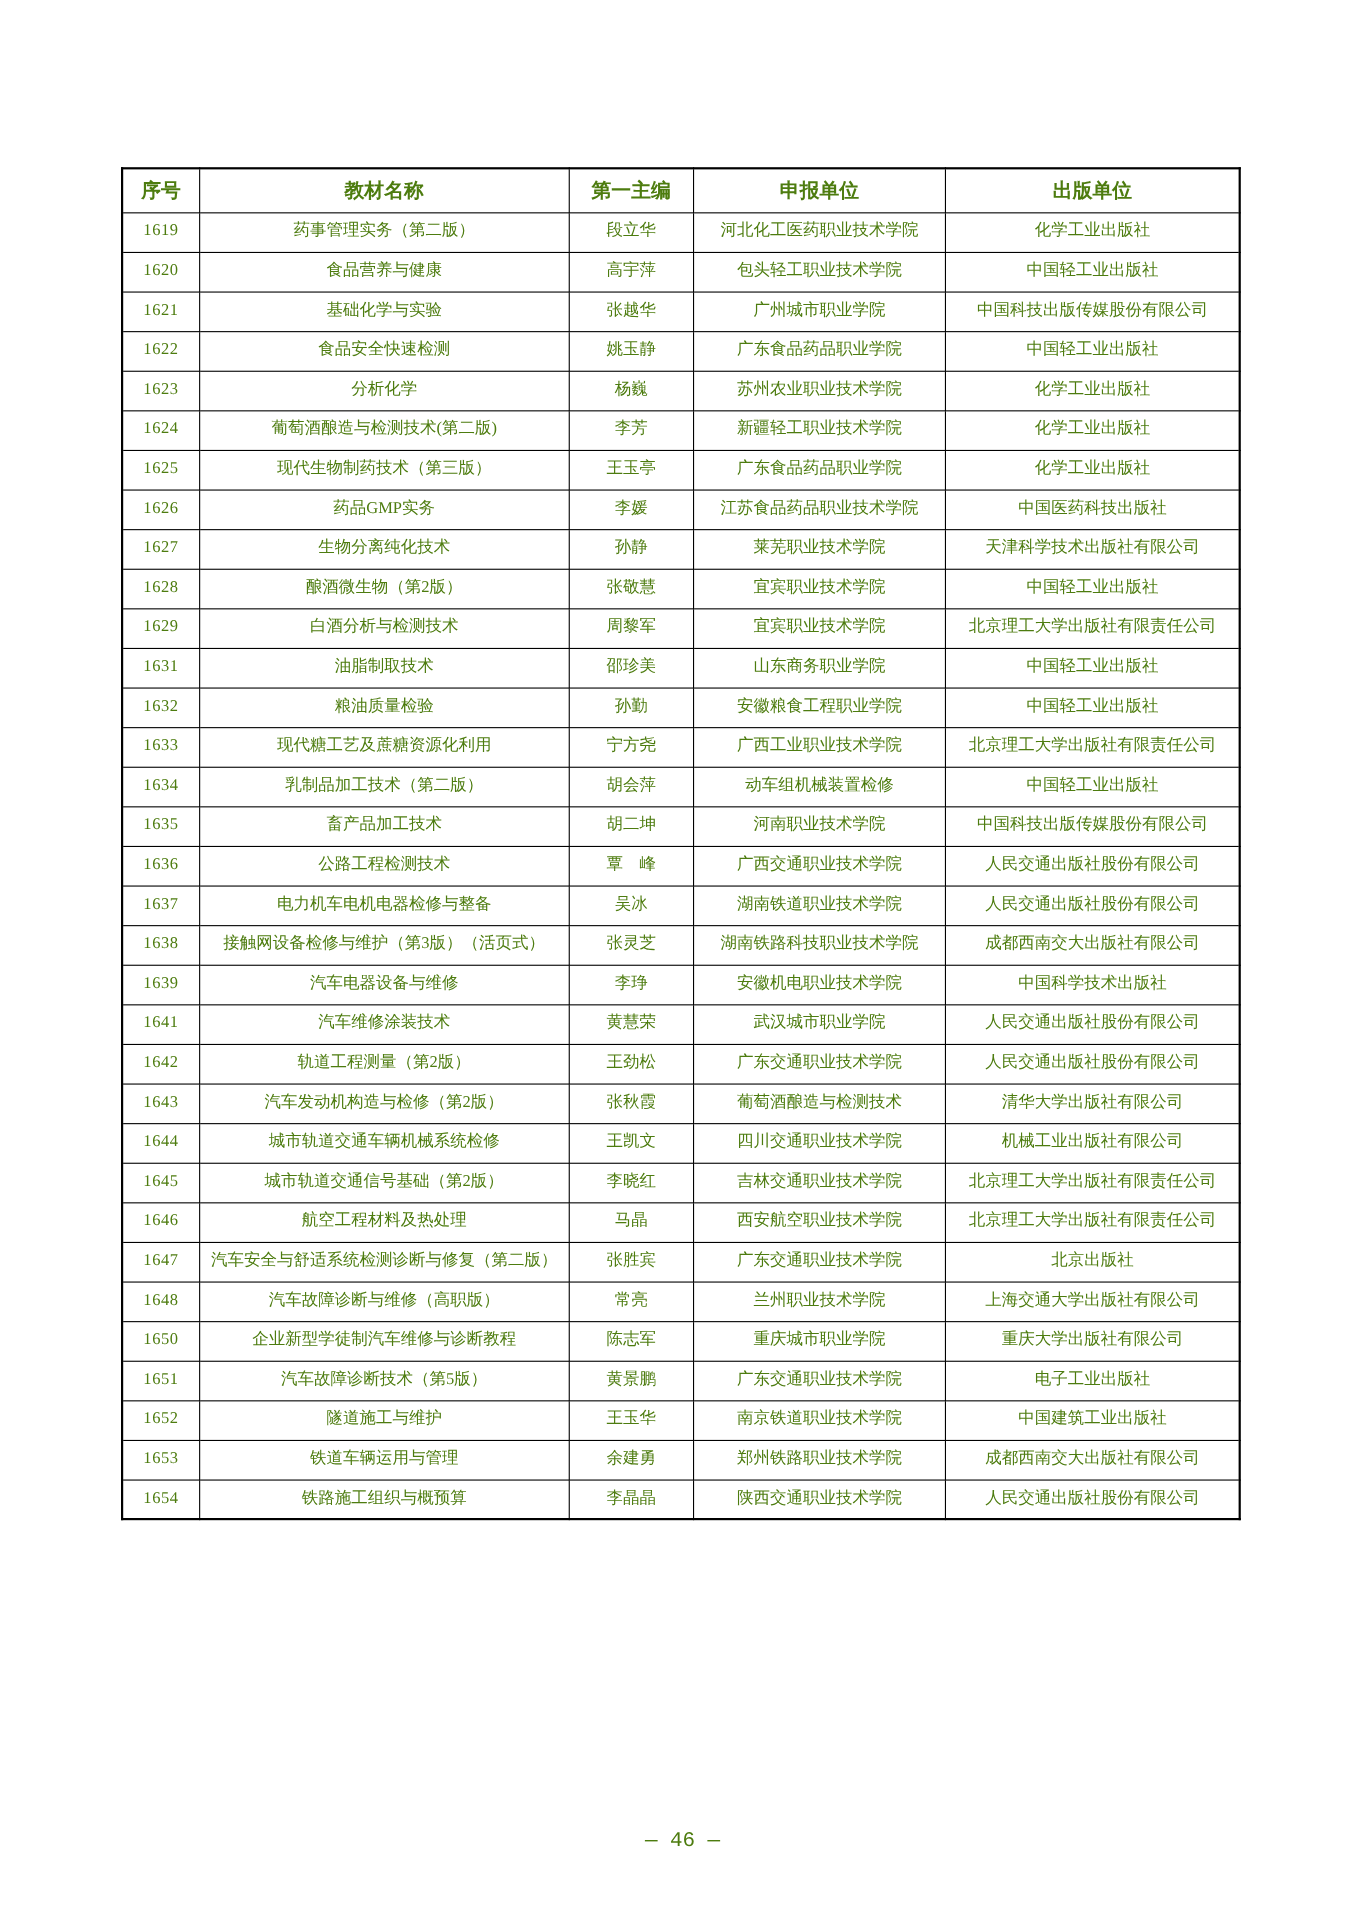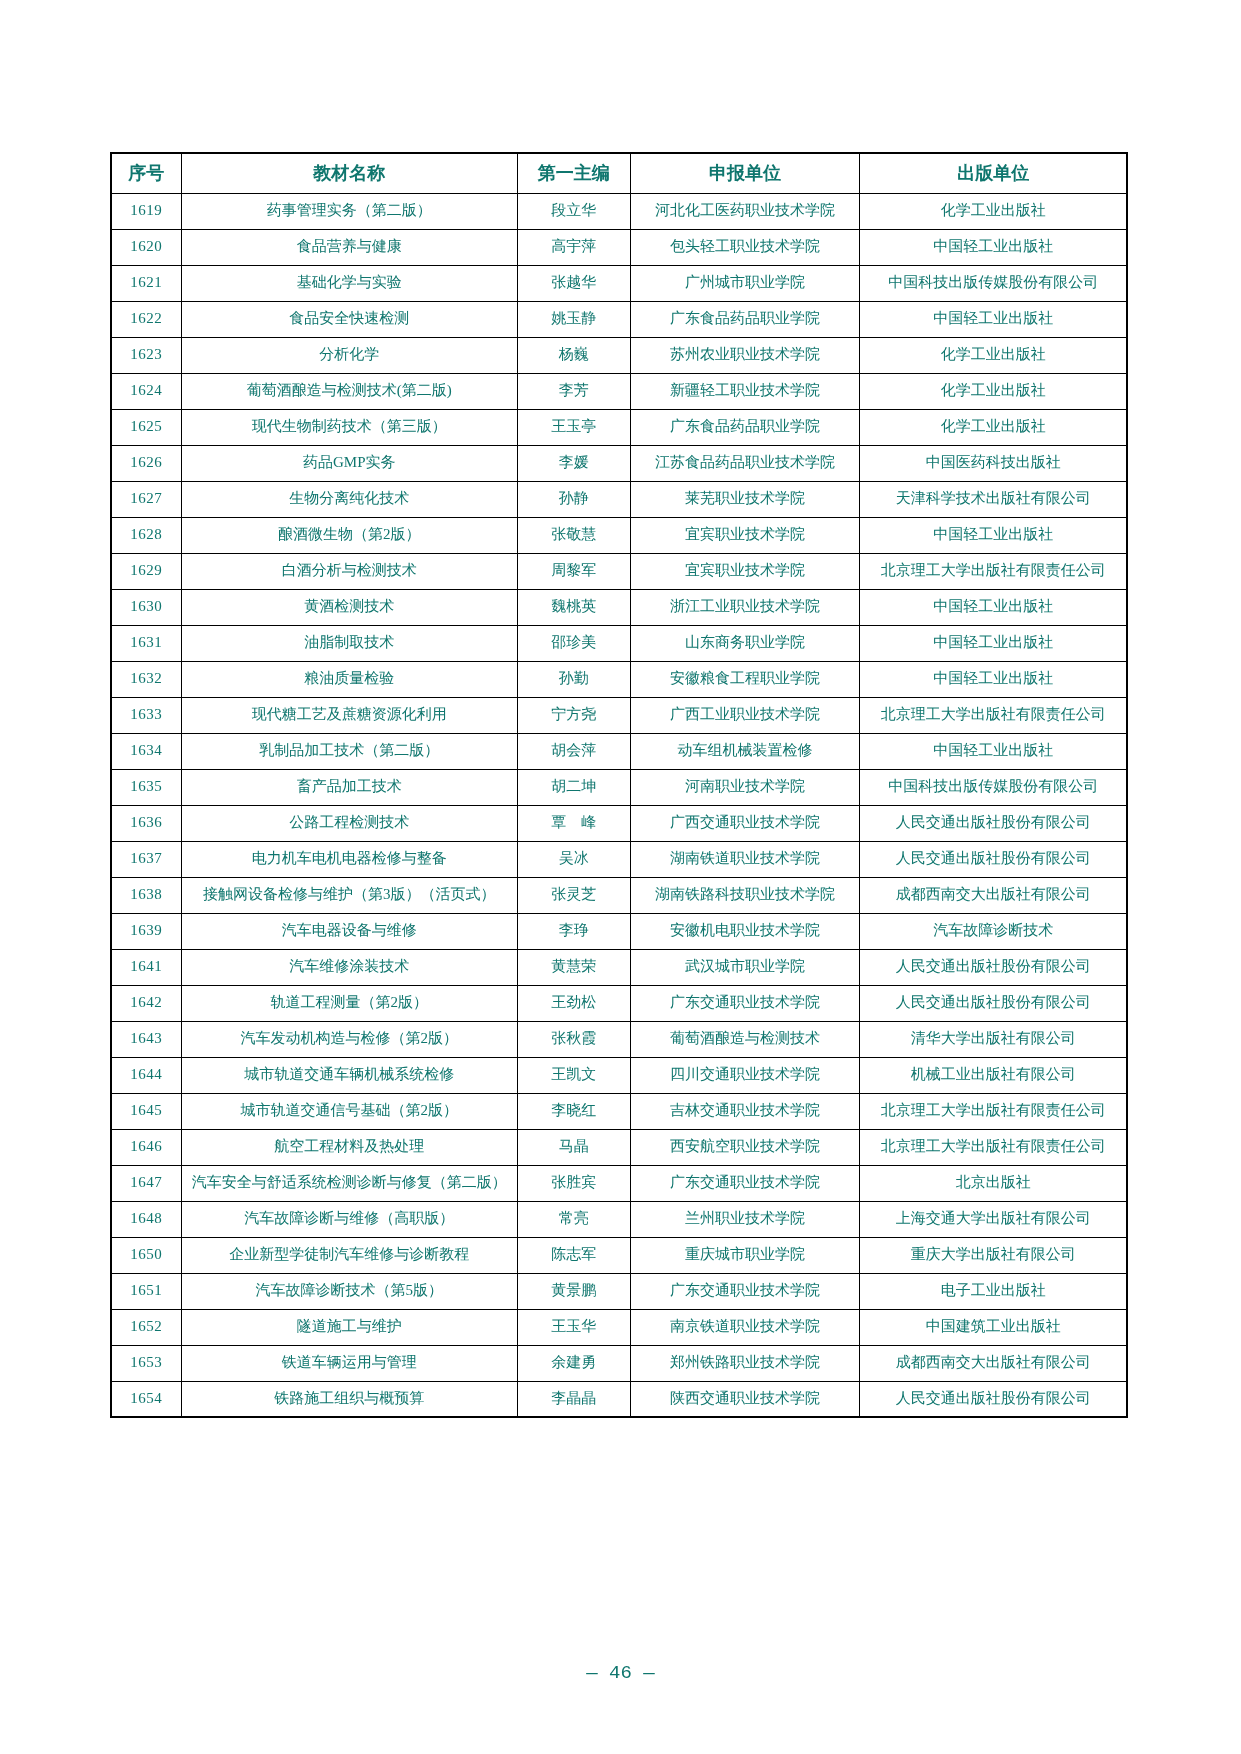--- a/index.html
+++ b/index.html
@@ -6,21 +6,21 @@
     margin: 0;
     padding: 0;
     background: #ffffff;
   }
   .page {
     position: relative;
     width: 1241px;
     height: 1754px;
     background: #ffffff;
     font-family: "Liberation Serif", "DejaVu Serif", serif;
-    color: #0f766e;
+    color: #4d7c0f;
     box-sizing: border-box;
   }
   .doc-table {
     position: absolute;
     left: 110px;
     top: 152px;
     width: 1018px;
     border-collapse: collapse;
     table-layout: fixed;
   }
@@ -159,27 +159,20 @@
           <td data-name="publisher-cell">中国轻工业出版社</td>
         </tr>
         <tr data-name="table-row">
           <td data-name="serial-cell">1629</td>
           <td data-name="title-cell">白酒分析与检测技术</td>
           <td data-name="editor-cell">周黎军</td>
           <td data-name="applicant-cell">宜宾职业技术学院</td>
           <td data-name="publisher-cell">北京理工大学出版社有限责任公司</td>
         </tr>
         <tr data-name="table-row">
-          <td data-name="serial-cell">1630</td>
-          <td data-name="title-cell">黄酒检测技术</td>
-          <td data-name="editor-cell">魏桃英</td>
-          <td data-name="applicant-cell">浙江工业职业技术学院</td>
-          <td data-name="publisher-cell">中国轻工业出版社</td>
-        </tr>
-        <tr data-name="table-row">
           <td data-name="serial-cell">1631</td>
           <td data-name="title-cell">油脂制取技术</td>
           <td data-name="editor-cell">邵珍美</td>
           <td data-name="applicant-cell">山东商务职业学院</td>
           <td data-name="publisher-cell">中国轻工业出版社</td>
         </tr>
         <tr data-name="table-row">
           <td data-name="serial-cell">1632</td>
           <td data-name="title-cell">粮油质量检验</td>
           <td data-name="editor-cell">孙勤</td>
@@ -226,21 +219,21 @@
           <td data-name="title-cell">接触网设备检修与维护（第3版）（活页式）</td>
           <td data-name="editor-cell">张灵芝</td>
           <td data-name="applicant-cell">湖南铁路科技职业技术学院</td>
           <td data-name="publisher-cell">成都西南交大出版社有限公司</td>
         </tr>
         <tr data-name="table-row">
           <td data-name="serial-cell">1639</td>
           <td data-name="title-cell">汽车电器设备与维修</td>
           <td data-name="editor-cell">李琤</td>
           <td data-name="applicant-cell">安徽机电职业技术学院</td>
-          <td data-name="publisher-cell">汽车故障诊断技术</td>
+          <td data-name="publisher-cell">中国科学技术出版社</td>
         </tr>
         <tr data-name="table-row">
           <td data-name="serial-cell">1641</td>
           <td data-name="title-cell">汽车维修涂装技术</td>
           <td data-name="editor-cell">黄慧荣</td>
           <td data-name="applicant-cell">武汉城市职业学院</td>
           <td data-name="publisher-cell">人民交通出版社股份有限公司</td>
         </tr>
         <tr data-name="table-row">
           <td data-name="serial-cell">1642</td>

